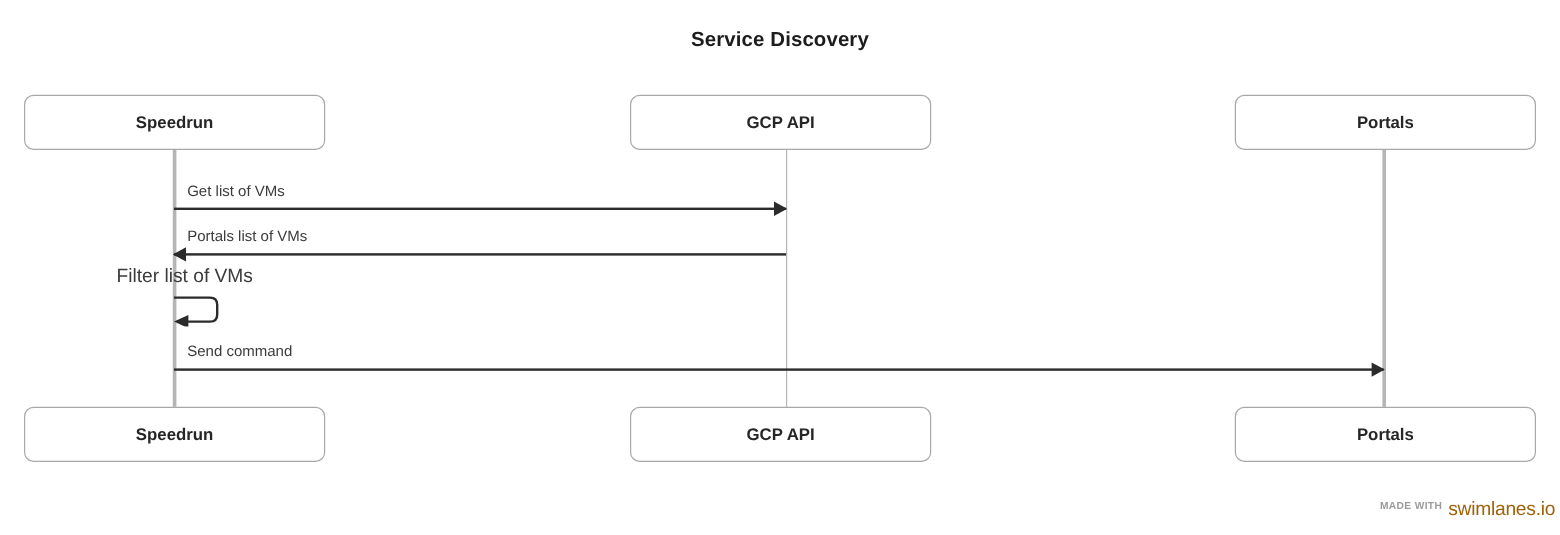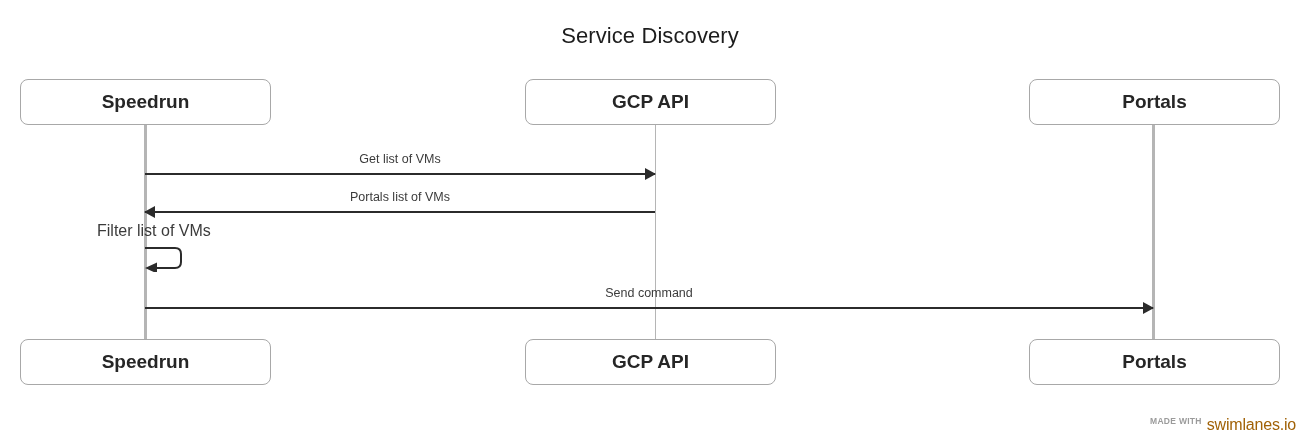--- a/index.html
+++ b/index.html
@@ -19,40 +19,40 @@
     overflow: hidden;
   }
 
   
   .diagram-title {
     position: absolute;
     left: 0;
     top: 23px;
     width: 1300px;
     text-align: center;
-    font-size: 22px;
-    font-weight: normal;
+    font-size: 17px;
+    font-weight: bold;
     color: #1c1c1c;
     letter-spacing: 0.1px;
   }
 
   
   .participant-box {
     position: absolute;
     box-sizing: border-box;
     height: 46px;
     border: 1px solid #a8a8a8;
     border-radius: 8px;
     background: #ffffff;
     display: flex;
     align-items: center;
     justify-content: center;
   }
   .participant-box .participant-label {
-    font-size: 19px;
+    font-size: 14px;
     font-weight: bold;
     color: #262626;
   }
 
   
   .lifeline {
     position: absolute;
     background: #b5b5b5;
   }
   .lifeline.thin  { width: 1px; }
@@ -88,23 +88,23 @@
     border-right: 11px solid #2b2b2b;
   }
   .message .msg-label {
     position: absolute;
     bottom: 7px;
     font-size: 12.5px;
     color: #3b3b3b;
     white-space: nowrap;
   }
   .message .msg-label.center {
-    left: 0;
+    left: 11px;
     width: 100%;
-    text-align: center;
+    text-align: left;
   }
 
   
   .self-message {
     position: absolute;
   }
   .self-message .self-path {
     position: absolute;
     left: 0;
     top: 0;

